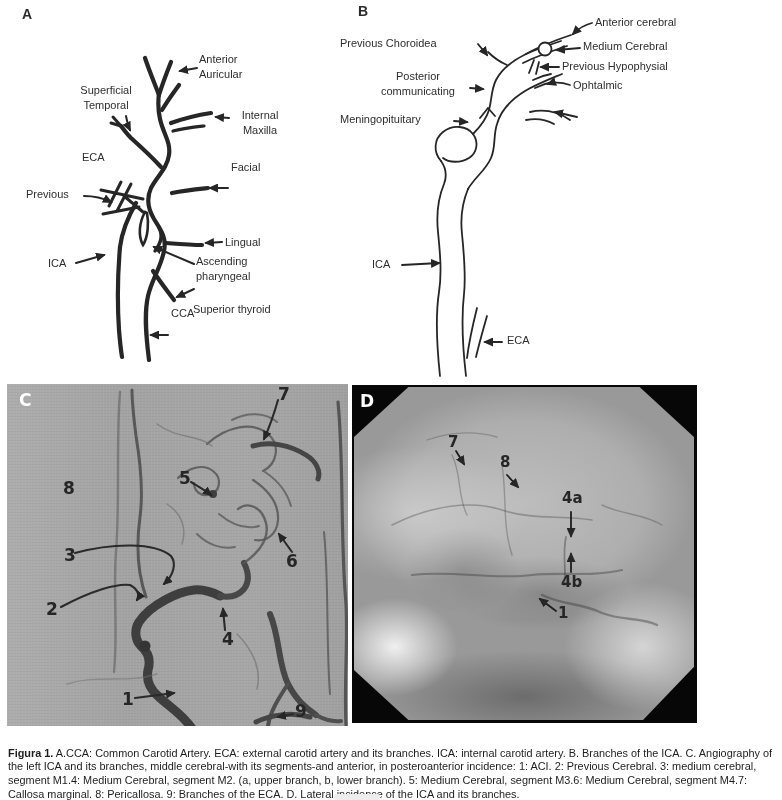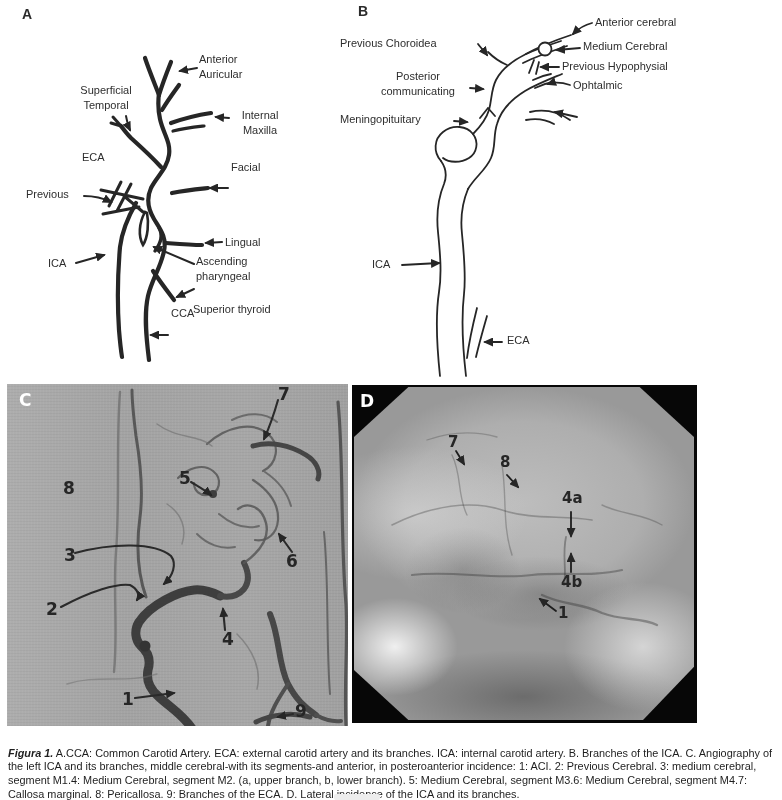--- a/index.html
+++ b/index.html
@@ -55,21 +55,21 @@
       radial-gradient(80px 60px at 32% 55%, rgba(70,70,70,.3), rgba(70,70,70,0) 72%),
       radial-gradient(closest-side at 50% 35%, #bdbdbd, #aeaeae 70%, #999999);}
   .mark{position:absolute;font-weight:700;font-size:17px;line-height:17px;color:#262626;
         font-family:"DejaVu Sans",sans-serif;}
   .mark.white{color:#ffffff;}
   .mark.sm{font-size:15px;line-height:15px;}
 
   
   .caption{position:absolute;left:8px;top:736px;width:767px;font-size:10.9px;
            line-height:13.6px;color:#1e1e1e;}
-  .caption b{font-weight:700;font-style:italic;}
+  .caption b{font-weight:700;}
   .smudge{position:absolute;left:334px;top:794px;width:46px;height:6px;background:#ededed;border-radius:2px;}
 </style>
 </head>
 <body>
 
 <div class="page">
 
   <svg width="0" height="0" aria-hidden="true">
     <defs>
       <marker id="ah" markerUnits="userSpaceOnUse" markerWidth="10" markerHeight="9" refX="8" refY="4.5" orient="auto">

